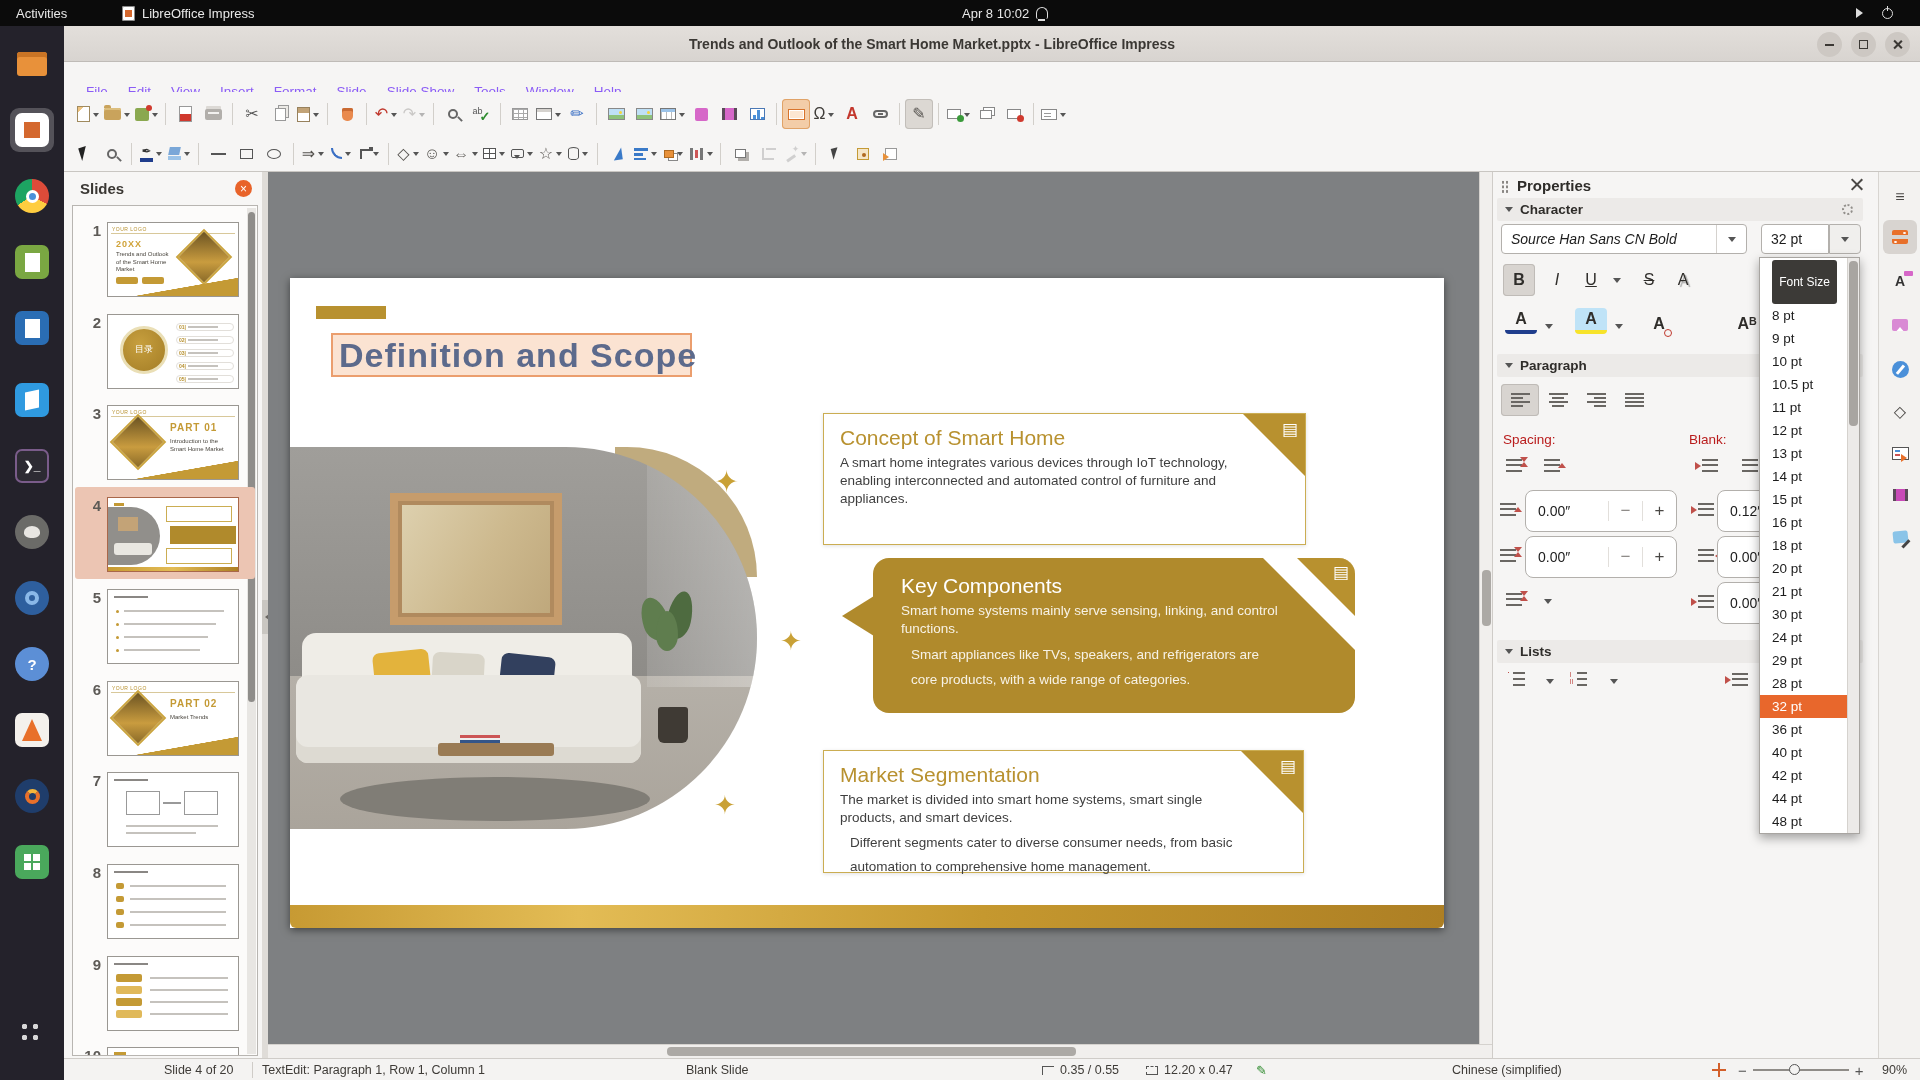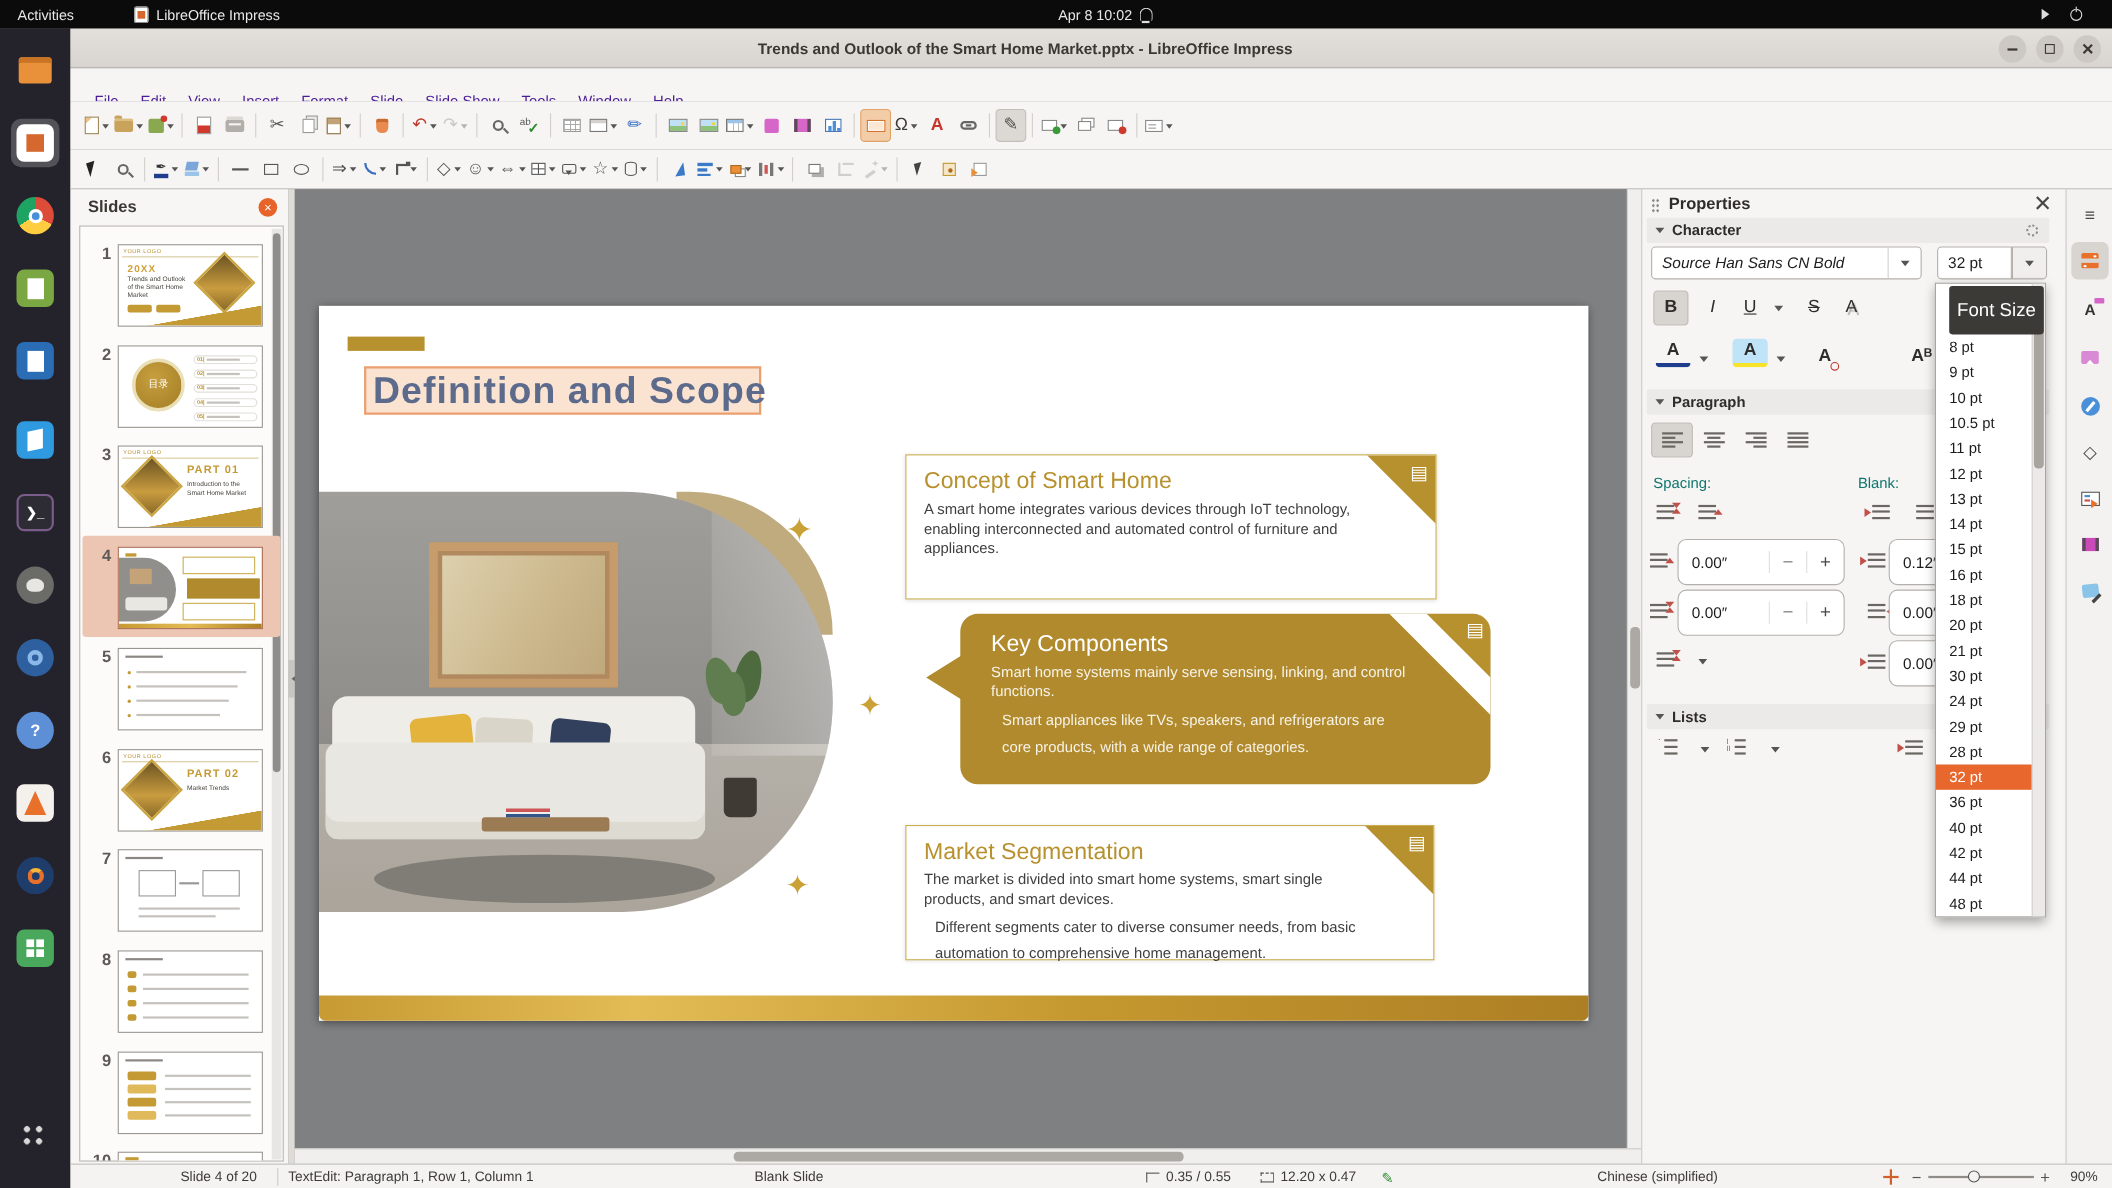--- a/index.html
+++ b/index.html
@@ -24,21 +24,21 @@
   
   #titlebar{left:64px;top:26px;width:1856px;height:36px;background:linear-gradient(#e3dfdb,#d8d4d0);border-bottom:1px solid #bfbbb7;}
   #wtitle{position:absolute;left:0;right:120px;top:0;height:36px;display:flex;align-items:center;justify-content:center;font-size:14px;font-weight:bold;color:#3b3834;}
   .wbtn{position:absolute;top:6px;width:25px;height:25px;border-radius:50%;background:#cdc8c3;display:flex;align-items:center;justify-content:center;}
   .wb-min{width:9px;height:2px;background:#3b3834;}
   .wb-max{width:9px;height:9px;border:1.5px solid #3b3834;}
   .wb-x{position:relative;width:11px;height:11px;}
   .wb-x::before,.wb-x::after{content:"";position:absolute;left:5px;top:0;width:1.8px;height:11px;background:#3b3834;}
   .wb-x::before{transform:rotate(45deg);} .wb-x::after{transform:rotate(-45deg);}
   #menubar{left:64px;top:62px;width:1856px;height:30px;background:#f6f5f4;display:flex;align-items:center;padding-left:12px;}
-  .menu-item{padding:4px 10px;font-size:13.5px;color:#4c1d95;border-radius:3px;margin-top:28px;}
+  .menu-item{padding:4px 10px;font-size:13.5px;color:#8b5cf6;border-radius:3px;margin-top:28px;}
   
   #tb1{left:64px;top:92px;width:1856px;height:44px;background:#f6f5f4;display:flex;align-items:center;padding-left:10px;}
   #tb2{left:64px;top:136px;width:1856px;height:36px;background:#f6f5f4;border-bottom:1px solid #c9c6c2;display:flex;align-items:center;padding-left:6px;}
   .tb-btn{height:30px;min-width:28px;padding:0 2px;display:flex;align-items:center;justify-content:center;border-radius:4px;position:relative;}
   .tb-btn.act{background:#dcd8d3;box-shadow:inset 0 0 0 1px #c2beb9;}
   .tb-btn.acto{background:#f3cda8;box-shadow:inset 0 0 0 1px #e0a368;}
   .tb-btn .gly{font-size:16px;line-height:1;}
   .tb-btn.dis{opacity:.4;}
   .tsep{width:1px;height:22px;background:#d2cfca;margin:0 5px;}
   .car{width:0;height:0;border:3.5px solid transparent;border-top:4.5px solid #555;margin-left:3px;margin-top:4px;}
@@ -199,21 +199,21 @@
   #sb-close::before{transform:rotate(45deg);} #sb-close::after{transform:rotate(-45deg);}
   .secbar{position:absolute;left:4px;width:366px;height:23px;background:#eceae8;border-radius:2px;display:flex;align-items:center;gap:7px;padding-left:8px;}
   .secbar b{font-size:13.5px;color:#2f2d2a;}
   .secbar .gear{position:absolute;right:10px;width:11px;height:11px;border:2px dotted #918e8a;border-radius:50%;}
   .chevd{width:0;height:0;border:4px solid transparent;border-top:5px solid #555;margin-top:4px;}
   .field{position:absolute;height:30px;background:#fff;border:1px solid #b3b0ac;border-radius:4px;display:flex;align-items:center;}
   .field .val{font-size:14px;color:#1c1c1c;padding-left:9px;}
   .field .dd2{margin-left:auto;width:30px;height:100%;border-left:1px solid #d5d2ce;display:flex;align-items:center;justify-content:center;}
   .fbtn{position:absolute;width:32px;height:32px;border-radius:4px;display:flex;align-items:center;justify-content:center;font-size:16px;color:#2f2d2a;}
   .fbtn.on{background:#d8d4d0;box-shadow:inset 0 0 0 1px #bfbbb7;}
-  .lbl{position:absolute;font-size:13.5px;color:#0f766e;}
+  .lbl{position:absolute;font-size:13.5px;color:#b91c1c;}
   .bars{width:19px;height:15px;}
   .b-l{background:linear-gradient(#6a6763,#6a6763) 0 0/19px 2.2px,linear-gradient(#6a6763,#6a6763) 0 4.3px/12px 2.2px,linear-gradient(#6a6763,#6a6763) 0 8.6px/19px 2.2px,linear-gradient(#6a6763,#6a6763) 0 12.9px/12px 2.2px;background-repeat:no-repeat;}
   .b-c{background:linear-gradient(#6a6763,#6a6763) 0 0/19px 2.2px,linear-gradient(#6a6763,#6a6763) 3.5px 4.3px/12px 2.2px,linear-gradient(#6a6763,#6a6763) 0 8.6px/19px 2.2px,linear-gradient(#6a6763,#6a6763) 3.5px 12.9px/12px 2.2px;background-repeat:no-repeat;}
   .b-r{background:linear-gradient(#6a6763,#6a6763) 0 0/19px 2.2px,linear-gradient(#6a6763,#6a6763) 7px 4.3px/12px 2.2px,linear-gradient(#6a6763,#6a6763) 0 8.6px/19px 2.2px,linear-gradient(#6a6763,#6a6763) 7px 12.9px/12px 2.2px;background-repeat:no-repeat;}
   .b-j{background:linear-gradient(#6a6763,#6a6763) 0 0/19px 2.2px,linear-gradient(#6a6763,#6a6763) 0 4.3px/19px 2.2px,linear-gradient(#6a6763,#6a6763) 0 8.6px/19px 2.2px,linear-gradient(#6a6763,#6a6763) 0 12.9px/19px 2.2px;background-repeat:no-repeat;}
   .mini{position:absolute;width:22px;height:18px;display:flex;align-items:center;justify-content:center;}
   .mbars{width:16px;height:13px;background:linear-gradient(#6a6763,#6a6763) 0 0/16px 2px,linear-gradient(#6a6763,#6a6763) 0 5.5px/16px 2px,linear-gradient(#6a6763,#6a6763) 0 11px/16px 2px;background-repeat:no-repeat;position:relative;}
   .mbars::after{content:"";position:absolute;right:-6px;top:2px;border:4px solid transparent;}
   .arr-ud::after{border-top:5px solid #c0504a;border-bottom:5px solid #c0504a;top:-2px;}
   .arr-du::after{border-bottom:5px solid #c0504a;top:0;}
@@ -227,21 +227,21 @@
   .ifield .val{font-size:14px;color:#1c1c1c;padding-left:12px;}
   .bullist{width:17px;height:14px;background:linear-gradient(#6a6763,#6a6763) 5px 0/12px 2px,linear-gradient(#6a6763,#6a6763) 5px 6px/12px 2px,linear-gradient(#6a6763,#6a6763) 5px 12px/12px 2px,radial-gradient(circle,#c0504a 1.5px,transparent 1.7px) -4px -4px/8px 6.2px;background-repeat:no-repeat;}
   .numlist{width:17px;height:14px;background:linear-gradient(#6a6763,#6a6763) 7px 0/10px 2px,linear-gradient(#6a6763,#6a6763) 7px 6px/10px 2px,linear-gradient(#6a6763,#6a6763) 7px 12px/10px 2px;background-repeat:no-repeat;position:relative;font-size:7px;color:#c0504a;}
   .numlist::before{content:"I\A II";white-space:pre;position:absolute;left:0;top:-1px;line-height:7px;}
   
   #fsdrop{position:absolute;left:1759px;top:257px;width:101px;background:#fff;border:1px solid #a8a5a1;box-shadow:0 4px 10px rgba(0,0,0,.35);z-index:50;}
   .fsitem{height:23px;display:flex;align-items:center;padding-left:12px;font-size:13.5px;color:#1c1c1c;width:89px;}
   .fsitem.sel{background:#e8672c;color:#fff;}
   #fstrack{position:absolute;right:0;top:0;width:12px;height:100%;background:#eceae8;border-left:1px solid #d5d2ce;}
   #fsthumb{position:absolute;right:1px;top:3px;width:9px;height:165px;background:#a8a5a1;border-radius:4px;}
-  #fstip{position:absolute;left:1772px;top:260px;width:86px;height:44px;background:#3c3a37;color:#fff;font-size:17px;display:flex;align-items:center;justify-content:center;border-radius:3px;z-index:60;}
+  #fstip{position:absolute;left:1772px;top:260px;width:65px;height:44px;background:#3c3a37;color:#fff;font-size:12px;display:flex;align-items:center;justify-content:center;border-radius:3px;z-index:60;}
   
   #tabstrip{left:1878px;top:172px;width:42px;height:886px;background:#f3f2f0;border-left:1px solid #d8d5d1;}
   .ttab{position:absolute;left:4px;width:34px;height:34px;border-radius:6px;display:flex;align-items:center;justify-content:center;font-size:16px;color:#4a4845;}
   .ttab.on{background:#d8d4d0;}
   .tb-props{width:16px;height:14px;background:linear-gradient(#e8702a,#e8702a) 0 0/16px 5px,linear-gradient(#e8702a,#e8702a) 0 9px/16px 5px;background-repeat:no-repeat;border-radius:2px;position:relative;}
   .tb-props::after{content:"";position:absolute;left:2px;top:10.5px;width:3px;height:2px;background:#fff;border-radius:50%;box-shadow:9px -9px 0 #fff;}
   .tb-styles{position:relative;font-size:14px;font-weight:bold;color:#333;}
   .tb-styles::after{content:"";position:absolute;right:-8px;top:-2px;width:9px;height:5px;background:#d667c8;border-radius:1px;}
   .tb-gallery{width:16px;height:12px;background:#d98ad4;border-radius:2px;position:relative;overflow:hidden;}
   .tb-gallery::after{content:"";position:absolute;left:2px;bottom:-3px;width:0;height:0;border:6px solid transparent;border-bottom:7px solid #fff;}

